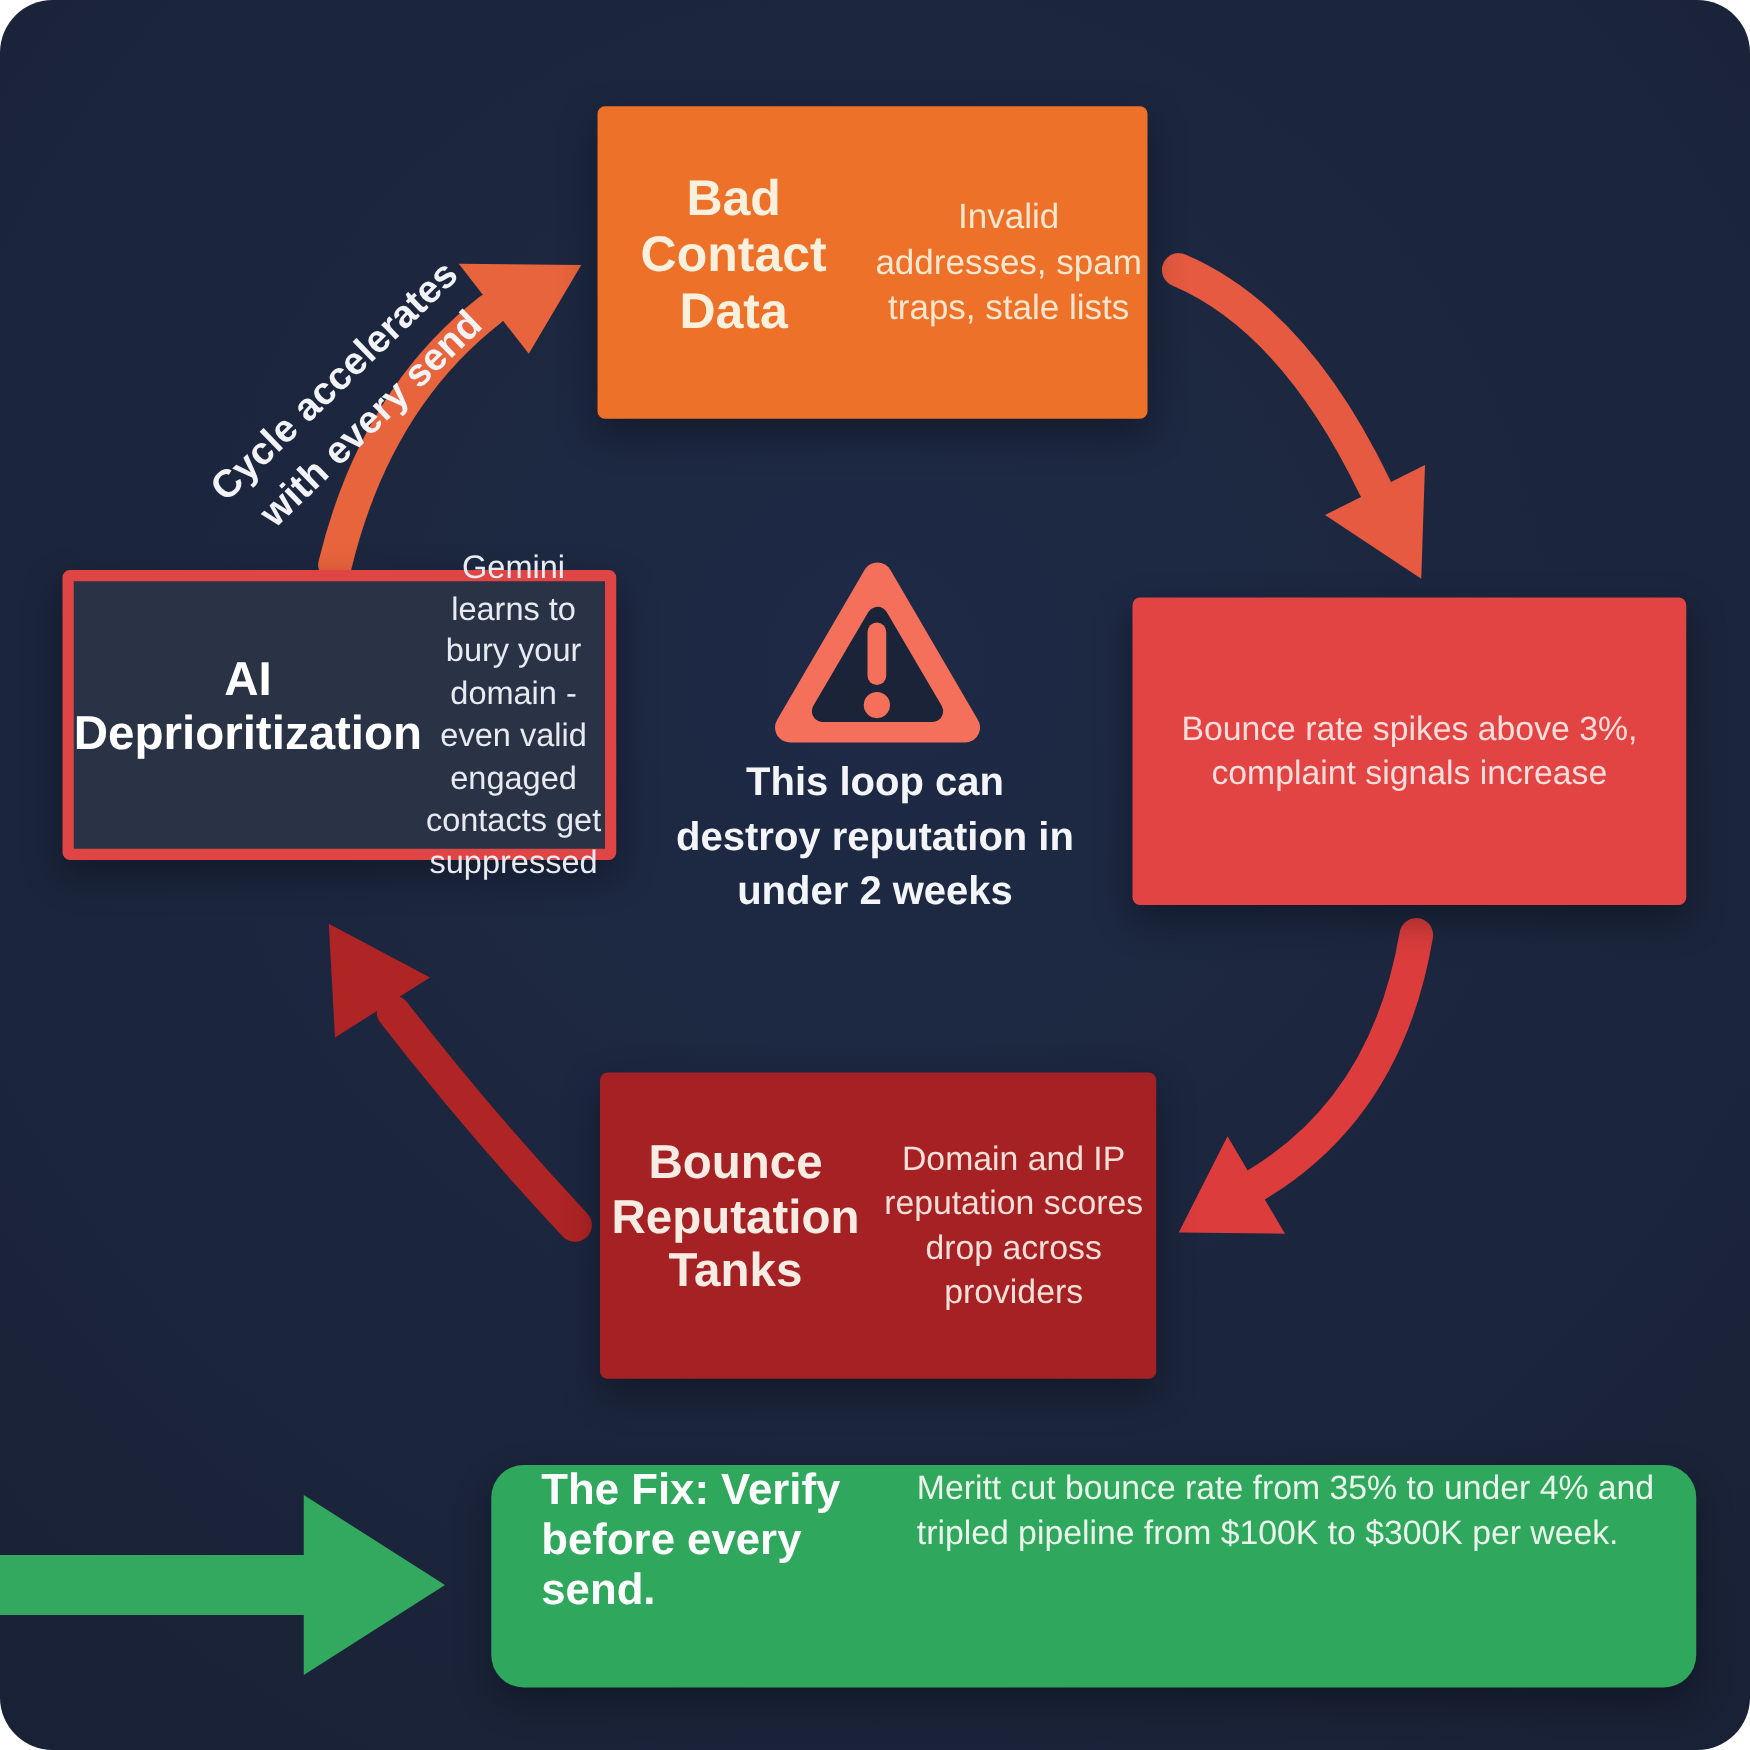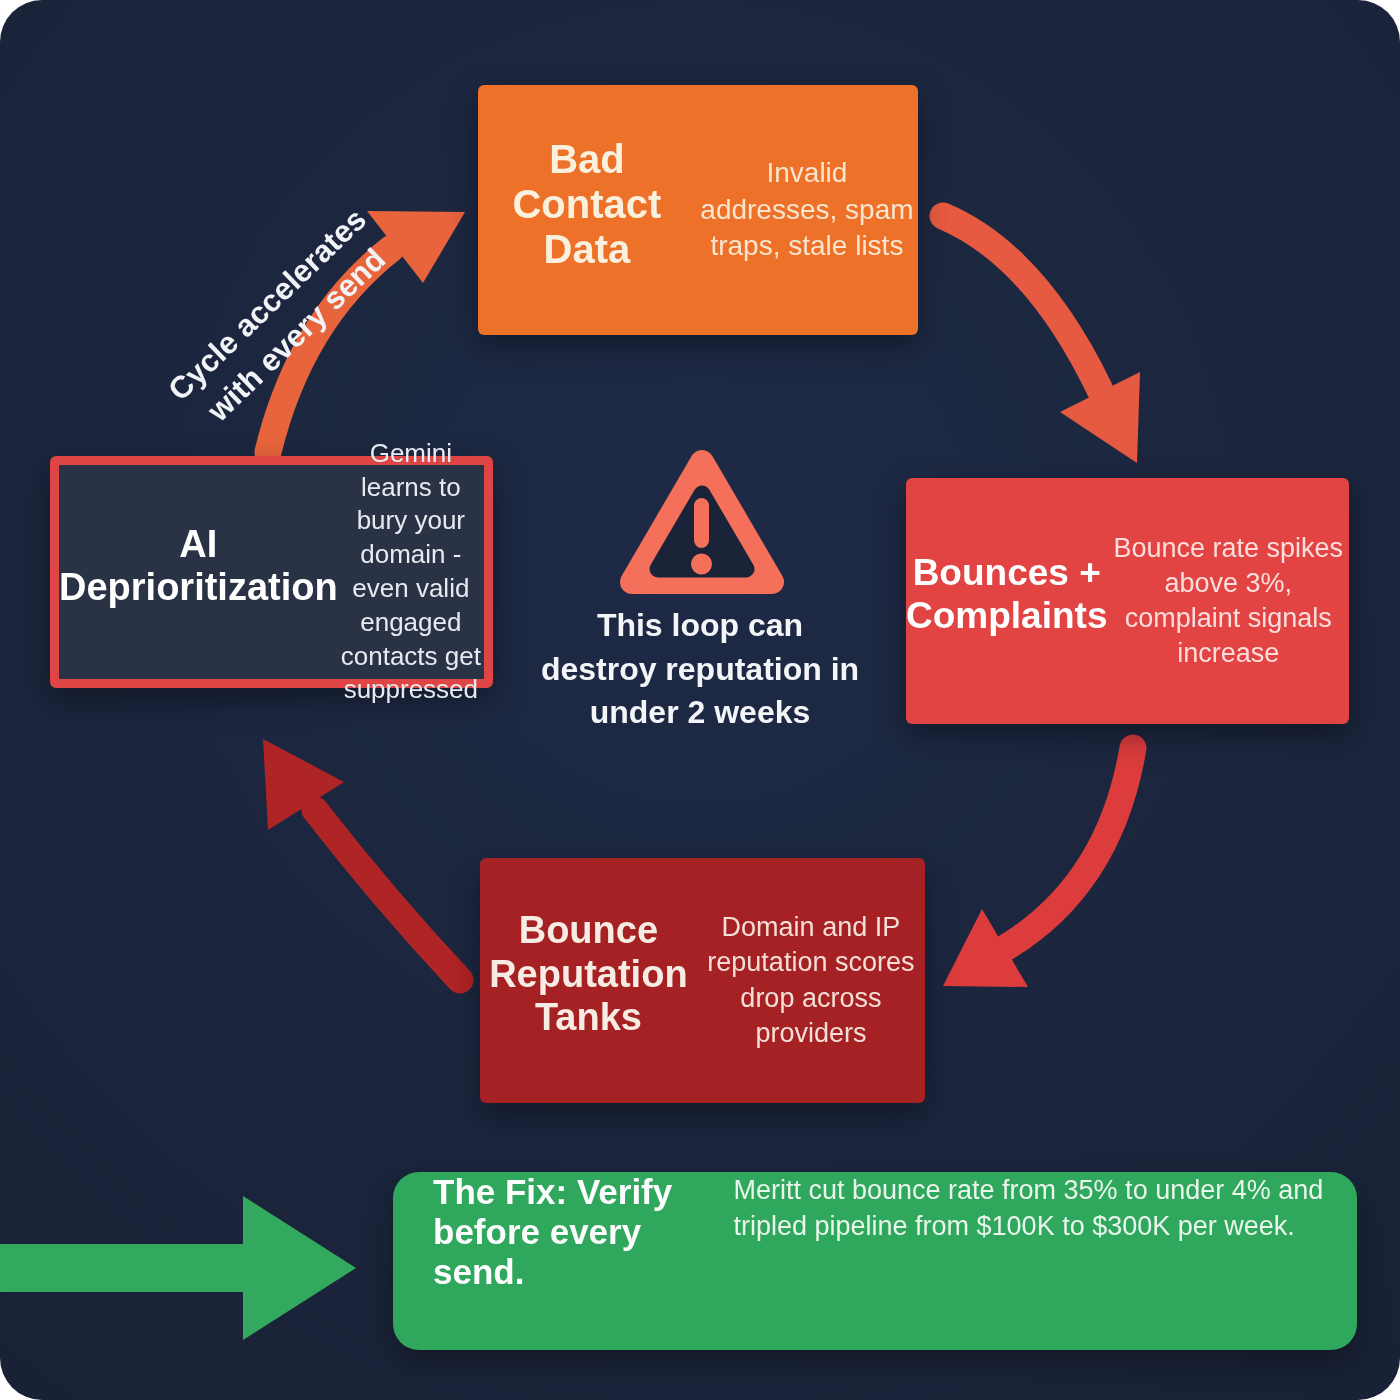--- a/index.html
+++ b/index.html
@@ -99,21 +99,20 @@
       <div>Cycle accelerates</div>
       <div>with every send</div>
     </div>
 
     <div class="node node-bad">
       <h2>Bad Contact Data</h2>
       <p>Invalid addresses, spam traps, stale lists</p>
     </div>
 
     <div class="node node-bounces">
-      <h2>Bounces + Complaints</h2>
       <p>Bounce rate spikes above 3%, complaint signals increase</p>
     </div>
 
     <div class="node node-ai">
       <h2>AI Deprioritization</h2>
       <p>Gemini learns to bury your domain - even valid engaged contacts get suppressed</p>
     </div>
 
     <div class="node node-reputation">
       <h2>Bounce Reputation Tanks</h2>

